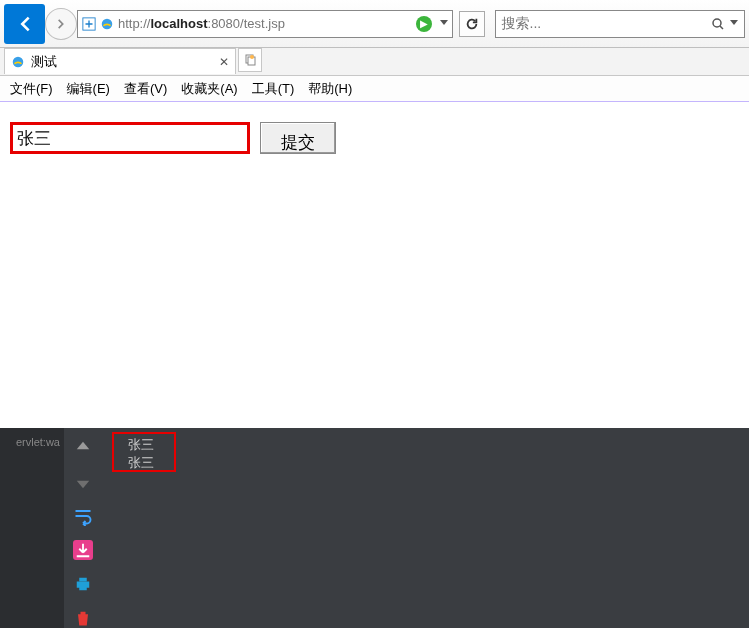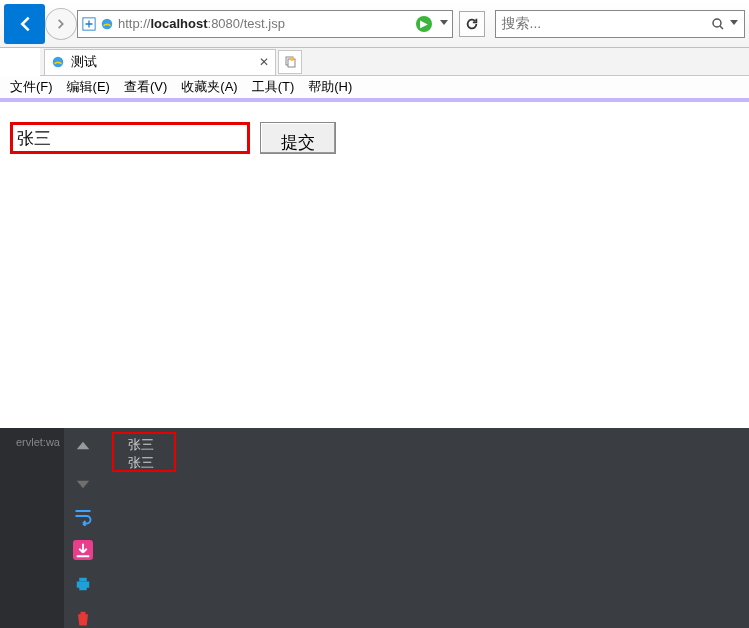--- a/index.html
+++ b/index.html
@@ -42,40 +42,40 @@
 .refresh-btn svg { width: 14px; height: 14px; stroke: #333; fill: none; stroke-width: 2; }
 .search-area {
   width: 254px; height: 28px; border: 1px solid #888; background: #fff;
   display: flex; align-items: center; padding: 8px 6px; margin-left: 10px;
 }
 .search-area .placeholder { color: #777; font-size: 14px; flex: 1; }
 .search-area svg { width: 16px; height: 16px; fill: #555; }
 
 
 .tab-strip {
-  display: flex; align-items: center; height: 28px;
-  background: #f3f3f3; border-bottom: 1px solid #c7c7c7; padding-left: 4px; margin-left: 40px;
+  display: flex; align-items: flex-start; height: 28px;
+  background: #f3f3f3; border-bottom: 1px solid #c7c7c7; padding-left: 4px;
 }
 .tab {
   display: flex; align-items: center; gap: 6px; height: 26px;
   background: #fff; border: 1px solid #c7c7c7; border-bottom: none;
   padding: 0 8px 0 6px; font-size: 13px; position: relative; width: 232px;
 }
 .tab .ie-icon { width: 14px; height: 14px; }
 .tab .close-x { position: absolute; right: 6px; font-size: 12px; color: #555; cursor: pointer; }
 .new-tab-btn {
   width: 24px; height: 24px; border: 1px solid #c7c7c7; background: #fff;
   margin-left: 2px; display: flex; align-items: center; justify-content: center;
 }
 .new-tab-btn svg { width: 12px; height: 12px; }
 
 
 .menu-bar {
   display: flex; align-items: center; height: 26px; gap: 14px;
-  background: #fdfdfd; border-bottom: 4px solid #c4b5fd;
+  background: #fdfdfd; border-bottom: 1px solid #c4b5fd;
   padding: 0 10px; font-size: 13px;
 }
 .menu-item { color: #000; cursor: default; }
 
 
 .page-content { padding: 20px 10px; }
 .form-row { display: flex; align-items: center; gap: 10px; }
 .text-input {
   width: 240px; height: 32px; border: 3px solid #e60000; padding: 0 4px;
   font-size: 17px; color: #000; background: #fff;

